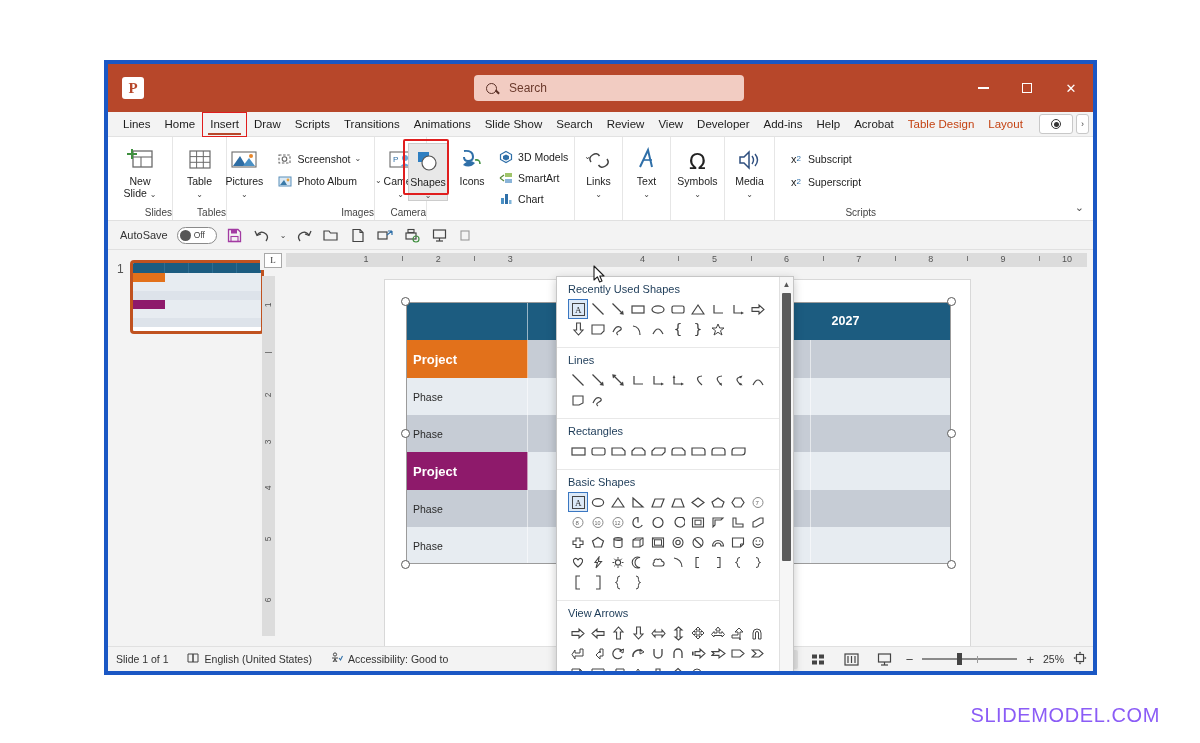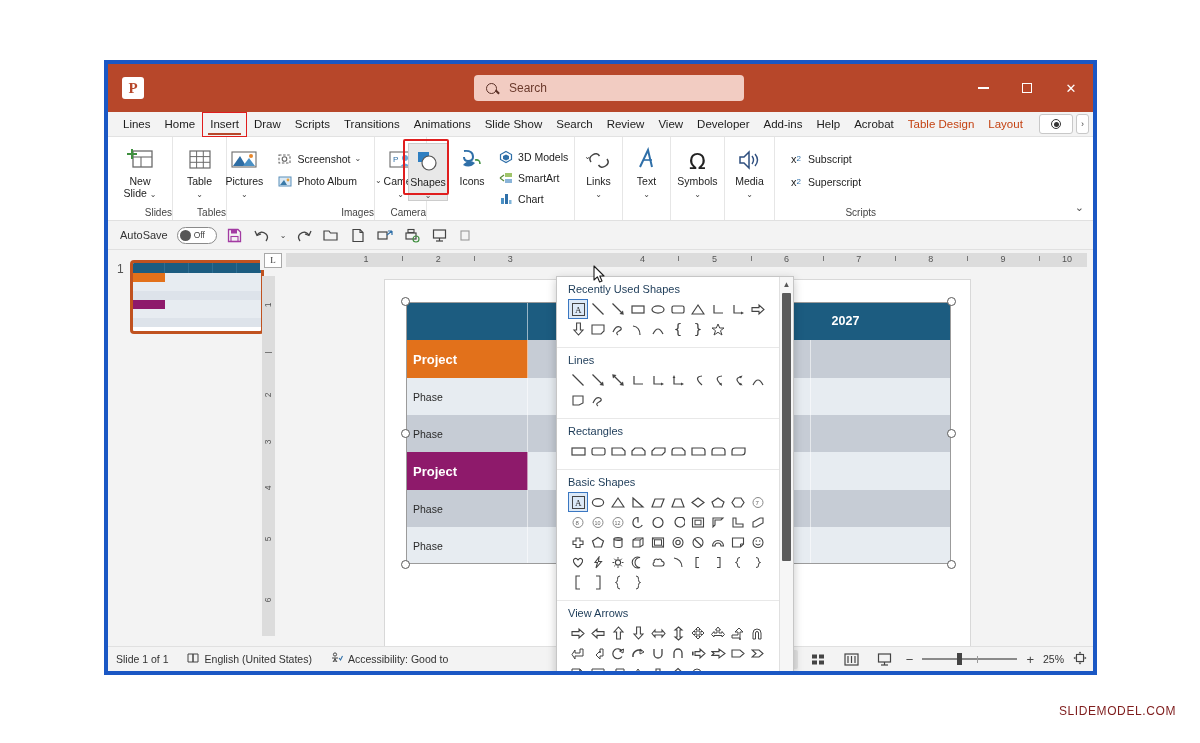--- a/index.html
+++ b/index.html
@@ -230,21 +230,21 @@
   .sb-item { display:flex; align-items:center; gap:5px; margin-right:18px; white-space:nowrap;}
   .sb-right { position:absolute; right:6px; display:flex; align-items:center; gap:9px; }
   .viewbtn { width:24px; height:19px; display:flex; align-items:center; justify-content:center; }
   .viewbtn.on { background:#e3e3e3; border-radius:2px; }
   .zslider { width:95px; height:12px; position:relative; display:flex; align-items:center; }
   .ztrack { position:absolute; left:0; right:0; height:1.4px; background:#8a8a8a; }
   .zknob { position:absolute; left:36%; width:5px; height:12px; background:#444; }
   .ztickm { position:absolute; left:58%; width:1px; height:7px; background:#9a9a9a; }
 
   .watermark {
-    position:absolute; right:24px; top:704px; font-size:12px; color:#7f1d1d;
+    position:absolute; right:40px; top:704px; font-size:20px; color:#8b5cf6;
     letter-spacing:0.6px; font-family:"Liberation Sans", sans-serif;
   }
 </style>
 </head>
 <body>
 
 <div id="window">
 
   <div class="titlebar">
     <div class="pp-logo">P</div>

